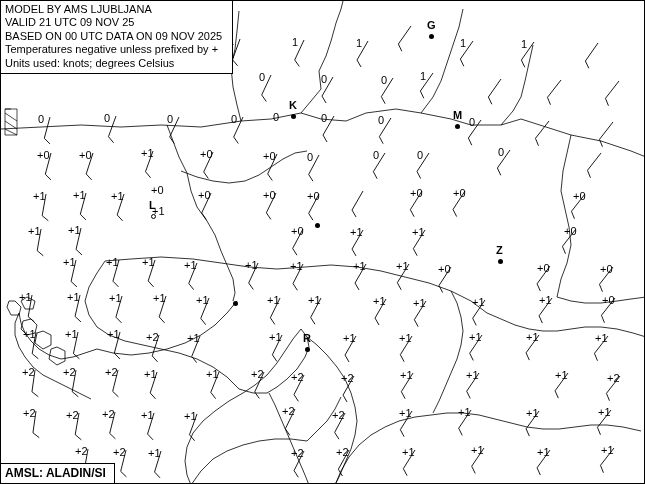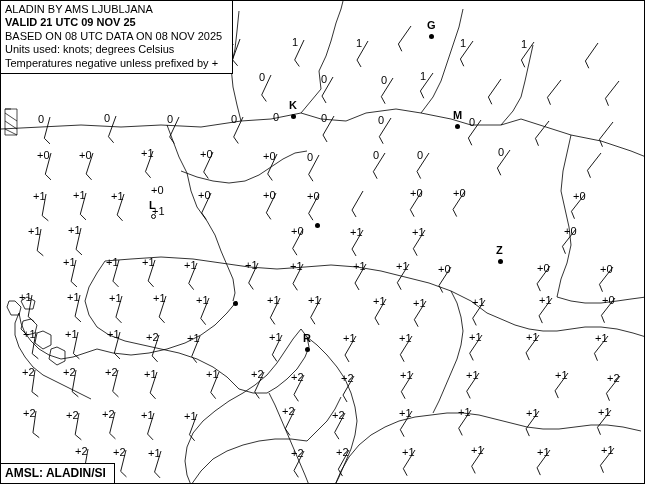--- a/index.html
+++ b/index.html
@@ -1,21 +1,21 @@
 <!DOCTYPE html>
 <html><head>
 <meta charset="utf-8">
 <style>
   html,body{margin:0;padding:0;background:#ffffff;}
   body{font-family:"Liberation Sans",sans-serif;}
   #root{position:relative;width:645px;height:484px;overflow:hidden;background:#fff;border:1px solid #000;box-sizing:border-box;}
   #mapsvg{position:absolute;left:0;top:0;width:645px;height:484px;}
   .legend{position:absolute;left:0;top:0;background:#fff;border:1px solid #000;border-left:none;border-top:none;padding:2px 6px 3px 4px;box-sizing:border-box;width:232px;}
   .legend div{font-size:11px;line-height:13.4px;color:#000;white-space:nowrap;}
-  .legend .b{font-weight:bold;}
+  .legend .b{font-weight:normal;}
   .model{position:absolute;left:0;bottom:0;background:#fff;border:1px solid #000;border-left:none;border-bottom:none;padding:2px 8px 3px 4px;font-size:12px;font-weight:bold;}
   .stn{position:absolute;font-size:11px;font-weight:bold;color:#000;}
   .tmp{position:absolute;font-size:11px;color:#000;white-space:nowrap;}
   .dot{position:absolute;width:5px;height:5px;border-radius:50%;background:#000;}
   .dotw{position:absolute;width:5px;height:5px;border-radius:50%;background:#fff;border:1px solid #000;box-sizing:border-box;}
 </style>
 </head>
 <body>
 
 <div id="root">
@@ -418,21 +418,21 @@
       <div class="stn" style="left: 148px; top: 198px;">L</div>
       <div class="dot" style="left: 497px; top: 258px;"></div>
       <div class="stn" style="left: 495px; top: 243px;">Z</div>
       <div class="dot" style="left: 304px; top: 346px;"></div>
       <div class="stn" style="left: 302px; top: 331px;">R</div>
       <div class="dot" style="left: 314px; top: 222px;"></div>
       <div class="dot" style="left: 232px; top: 300px;"></div>
     </div>
 
   <div class="legend">
-    <div>ALADIN BY AMS LJUBLJANA</div>
+    <div>MODEL BY AMS LJUBLJANA</div>
     <div class="b">VALID 21 UTC 09 NOV 25</div>
-    <div>BASED ON 08 UTC DATA ON 08 NOV 2025</div>
+    <div>BASED ON 00 UTC DATA ON 09 NOV 2025</div>
+    <div>Temperatures negative unless prefixed by +</div>
     <div>Units used: knots; degrees Celsius</div>
-    <div>Temperatures negative unless prefixed by +</div>
   </div>
 
   <div class="model">AMSL: ALADIN/SI</div>
 </div>
 
 </body></html>

